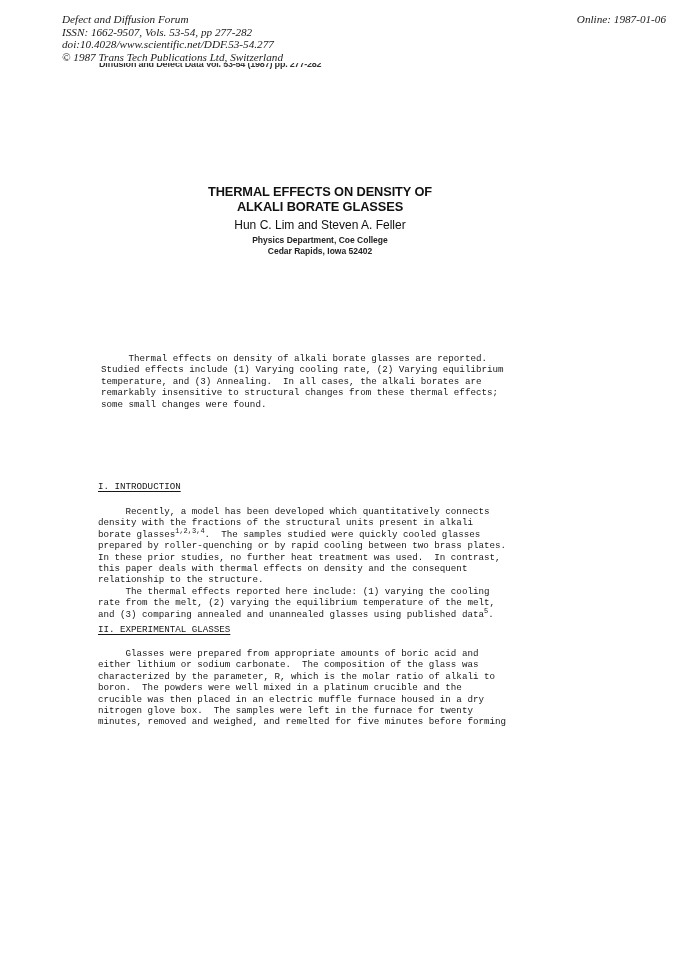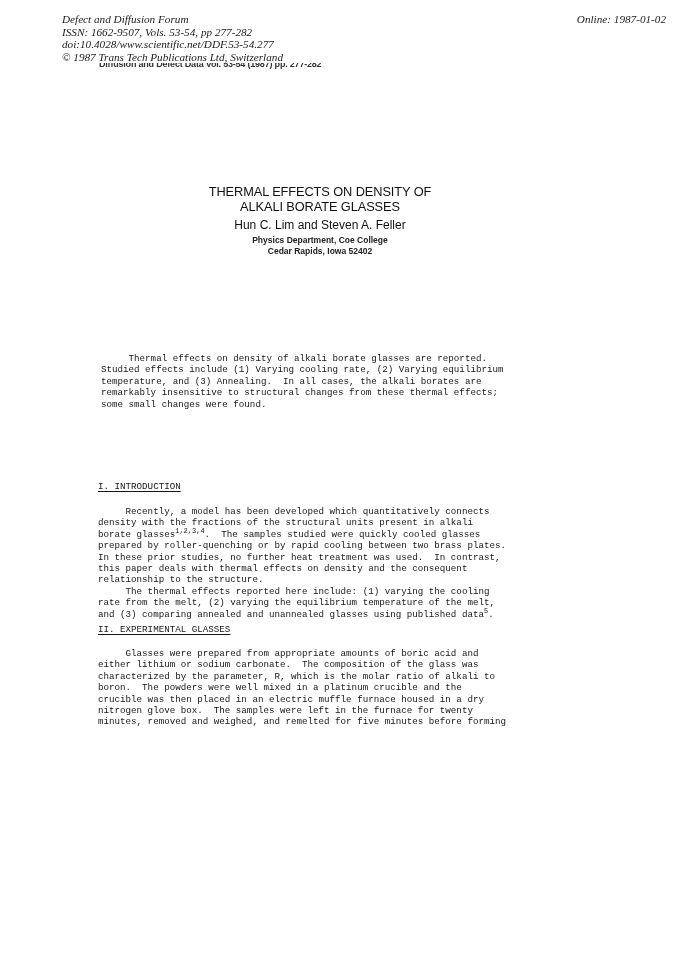--- a/index.html
+++ b/index.html
@@ -54,21 +54,21 @@
     }
     .title-block {
       position: absolute;
       left: 150px;
       width: 340px;
       top: 184px;
       text-align: center;
       font-family: "Liberation Sans", sans-serif;
     }
     .title {
-      font-weight: normal;
+      font-weight: bold;
       font-size: 12.8px;
       line-height: 15px;
       letter-spacing: -0.1px;
       color: #111;
     }
     .authors {
       margin-top: 4px;
       font-size: 12px;
       line-height: 14px;
       color: #111;
@@ -101,21 +101,21 @@
   </style>
 </head>
 <body>
 
 <div class="header-left">
   <div>Defect and Diffusion Forum</div>
   <div>ISSN: 1662-9507, Vols. 53-54, pp 277-282</div>
   <div>doi:10.4028/www.scientific.net/DDF.53-54.277</div>
   <div>© 1987 Trans Tech Publications Ltd, Switzerland</div>
 </div>
-<div class="header-right">Online: 1987-01-02</div>
+<div class="header-right">Online: 1987-01-06</div>
 
 <div class="cutoff-line">
   <span>Diffusion and Defect Data Vol. 53-54 (1987) pp. 277-282</span>
 </div>
 
 <div class="title-block">
   <div class="title">
     <div>THERMAL EFFECTS ON DENSITY OF</div>
     <div>ALKALI BORATE GLASSES</div>
   </div>

